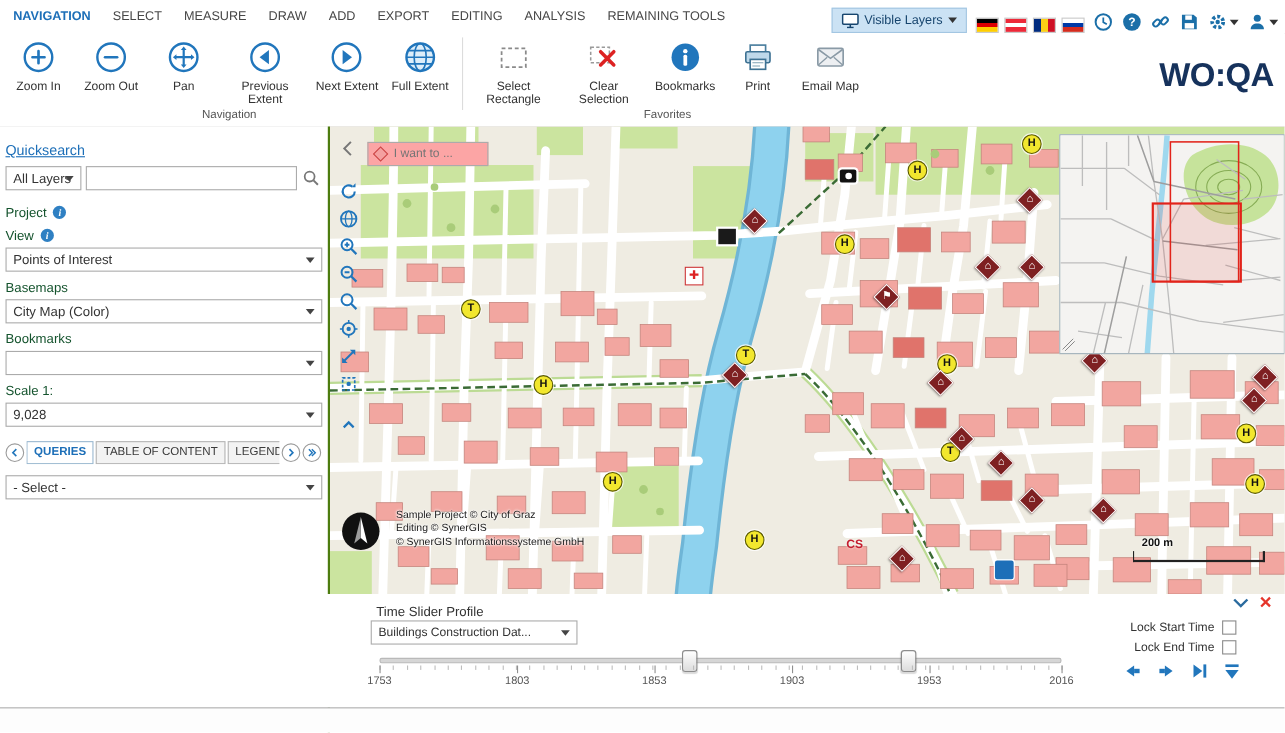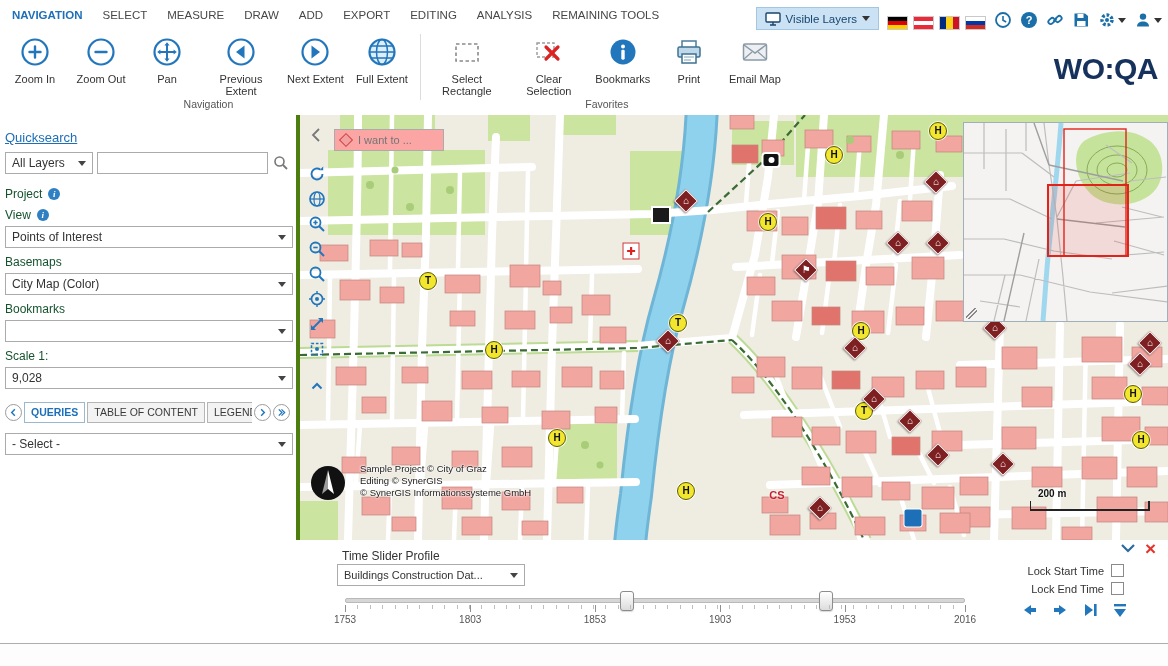--- a/index.html
+++ b/index.html
@@ -34,28 +34,28 @@
   .rgroup-label{position:absolute;bottom:1px;left:0;right:0;text-align:center;font-size:10.5px;color:#555;}
   .rsep{width:1px;background:#DCDCDC;height:66px;margin:4px 3px;}
   .rbtn{min-width:56px;max-width:72px;padding:2px 5px 0;display:flex;flex-direction:column;
         align-items:center;gap:5px;cursor:default;}
   .rlabel{font-size:11px;color:#333;text-align:center;line-height:12px;}
   .ric{width:32px;height:32px;}
   .logo{position:absolute;right:10px;top:22px;font-size:30px;font-weight:bold;color:#16325C;letter-spacing:-0.5px;}
 
   
   .sidebar{position:absolute;top:115px;left:0;width:300px;bottom:0;background:#fff;
-           border-right:4px solid #4d7c0f;padding:13px 6px 0 5px;box-sizing:border-box;}
+           border-right:2px solid #4d7c0f;padding:13px 6px 0 5px;box-sizing:border-box;}
   .qs-title{color:#1D6FB8;text-decoration:underline;font-size:13px;display:inline-block;margin-bottom:7px;cursor:pointer;}
   .qs-row{display:flex;align-items:center;gap:4px;}
   .dd{position:relative;height:22px;border:1px solid #ABABAB;background:#fff;font-size:12px;
       line-height:20px;padding:0 18px 0 6px;box-sizing:border-box;white-space:nowrap;overflow:hidden;cursor:default;}
   .dd::after{content:"";position:absolute;right:6px;top:8px;border-left:4px solid transparent;
              border-right:4px solid transparent;border-top:5px solid #444;}
-  .dd-sm{width:88px;flex:0 0 auto;}
+  .dd-sm{width:69px;flex:0 0 auto;}
   .dd-full{width:288px;margin-top:4px;}
   .txt{height:22px;border:1px solid #ABABAB;flex:1;min-width:0;font-size:12px;padding:0 4px;
        font-family:inherit;box-sizing:border-box;outline:none;}
   .search-btn{width:18px;height:18px;display:flex;align-items:center;justify-content:center;cursor:pointer;}
   .lbl-row{display:flex;align-items:center;margin-top:13px;}
   .lbl-row.tight{margin-top:7px;}
   .lbl{font-size:12px;color:#14532d;}
   .info{width:12px;height:12px;border-radius:50%;background:#2F80C3;color:#fff;text-align:center;
         display:inline-block;margin-left:6px;font:italic bold 9px/12px "Liberation Serif",serif;}
   .info::before{content:"i";}

